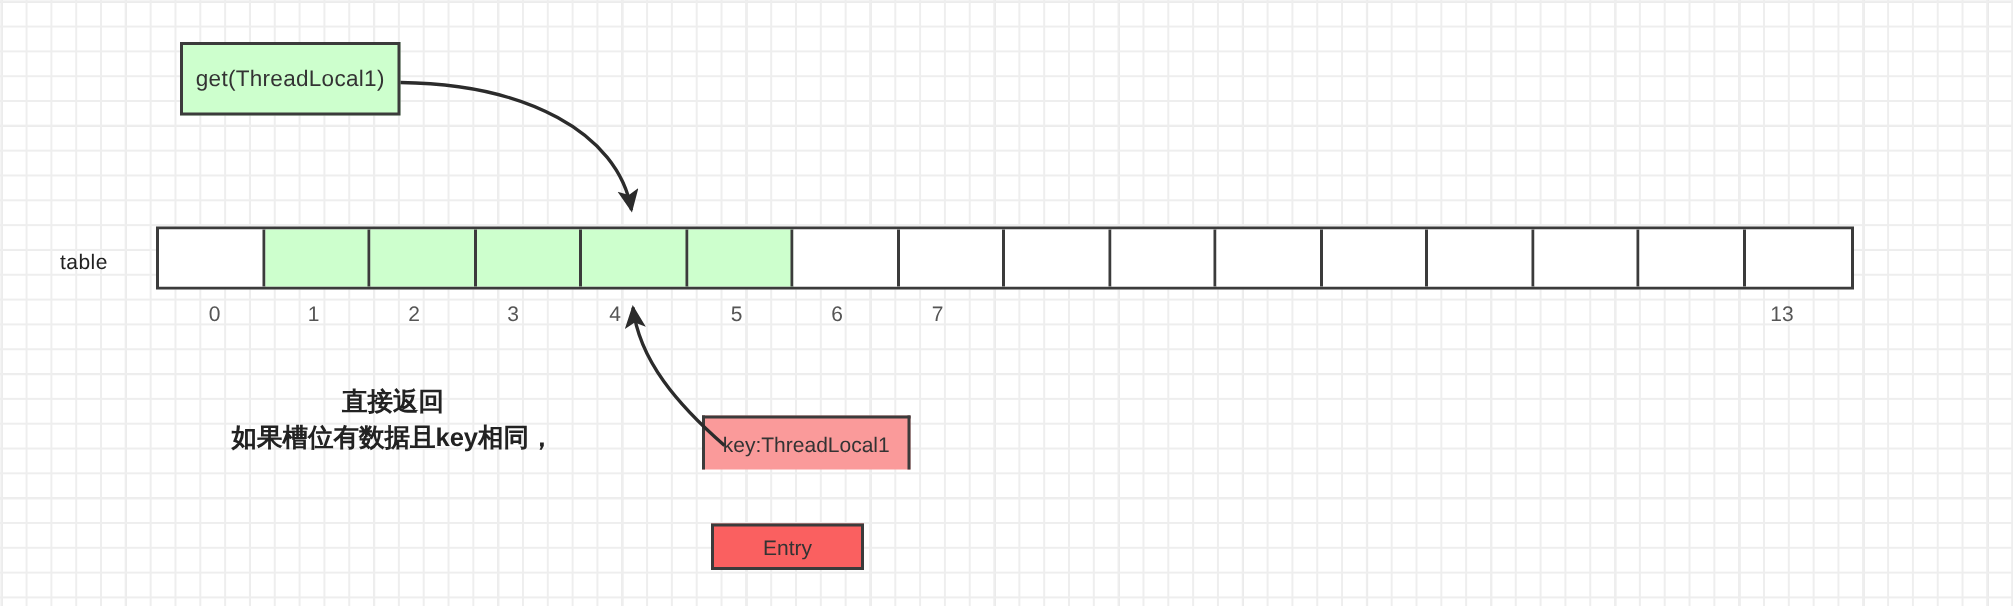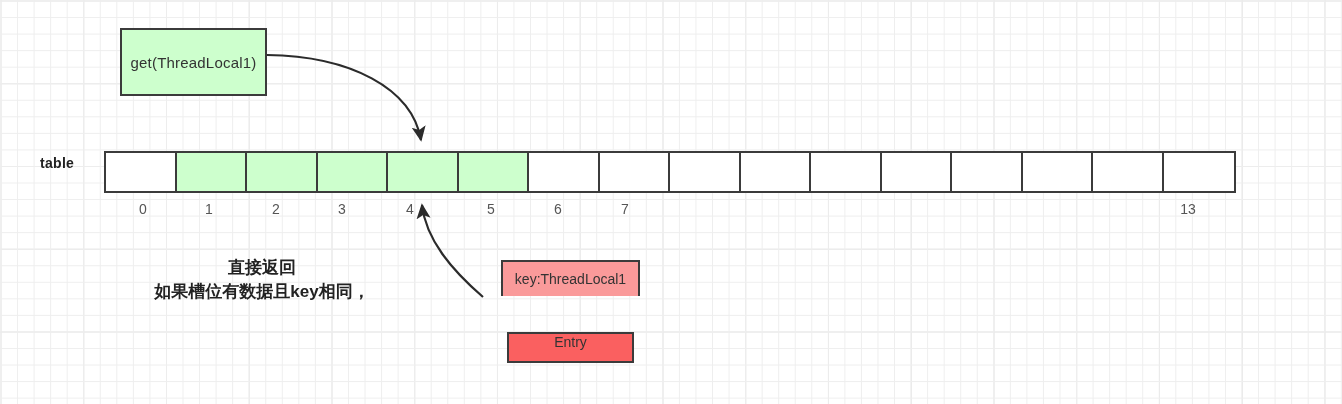--- a/index.html
+++ b/index.html
@@ -30,39 +30,39 @@
       82.75px 82.75px;
     background-position: 0.5px 0.5px, 0.5px 0.5px, 0.5px 0.5px, 0.5px 0.5px;
   }
 
   
   .call-box {
     position: absolute;
     left: 120px;
     top: 28px;
     width: 147px;
-    height: 68px;
+    height: 49px;
     background-color: #cdffcd;
     border: 2px solid #3b3b3b;
     box-sizing: border-box;
     display: flex;
     align-items: center;
     justify-content: center;
     font-size: 15px;
     color: #333333;
     letter-spacing: 0.2px;
   }
 
   
   .table-label {
     position: absolute;
     left: 40px;
-    top: 155px;
-    font-size: 14px;
-    font-weight: bold;
+    top: 166px;
+    font-size: 14px;
+    font-weight: normal;
     color: #222222;
     letter-spacing: 0.3px;
   }
   .slot-row {
     position: absolute;
     left: 104px;
     top: 151px;
     height: 42px;
     display: flex;
     border: 2px solid #3b3b3b;
@@ -98,22 +98,21 @@
     font-size: 17px;
     font-weight: bold;
     color: #222222;
     line-height: 1.42;
   }
 
   
   .entry-group {
     position: absolute;
     left: 468px;
-    top: 260px;
-    margin-left: 33px;
+    top: 277px;
   }
   .entry-cell {
     width: 139px;
     height: 36px;
     box-sizing: border-box;
     background-color: #fa9a9a;
     border: 2px solid #3b3b3b;
     border-bottom: none;
     display: flex;
     align-items: center;
@@ -121,27 +120,27 @@
     font-size: 14px;
     color: #333333;
   }
   .entry-cell.last {
     border-bottom: 2px solid #3b3b3b;
   }
   .entry-caption {
     position: absolute;
     left: 6px;
     top: 72px;
-    width: 127px;
+    width: 102px;
     height: 31px;
     box-sizing: border-box;
     background-color: #fa6060;
     border: 2px solid #3b3b3b;
     display: flex;
-    align-items: flex-start;
+    align-items: center;
     justify-content: center;
     font-size: 14px;
     color: #333333;
   }
 
   
   .arrow-layer {
     position: absolute;
     left: 0;
     top: 0;

